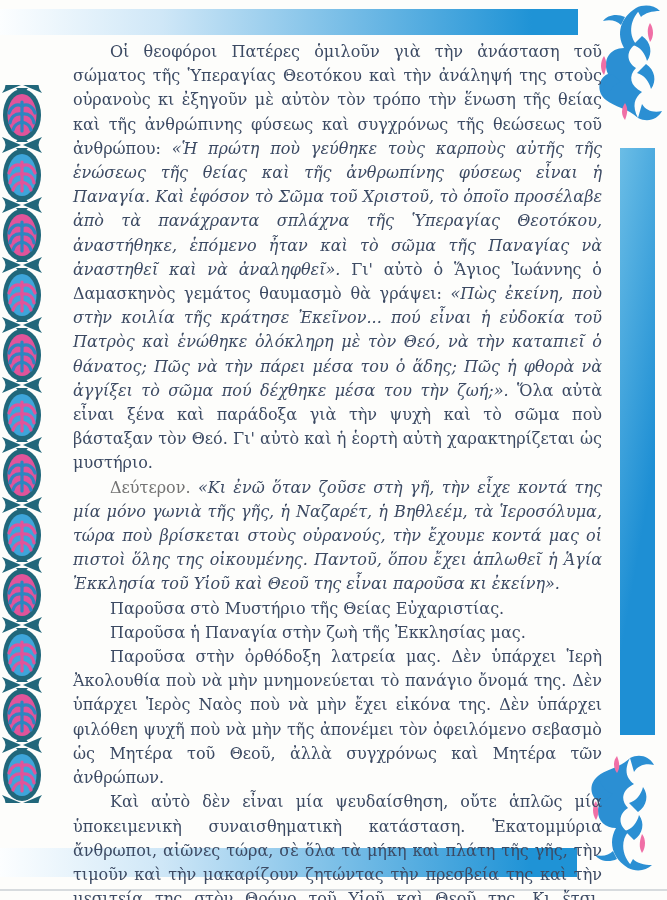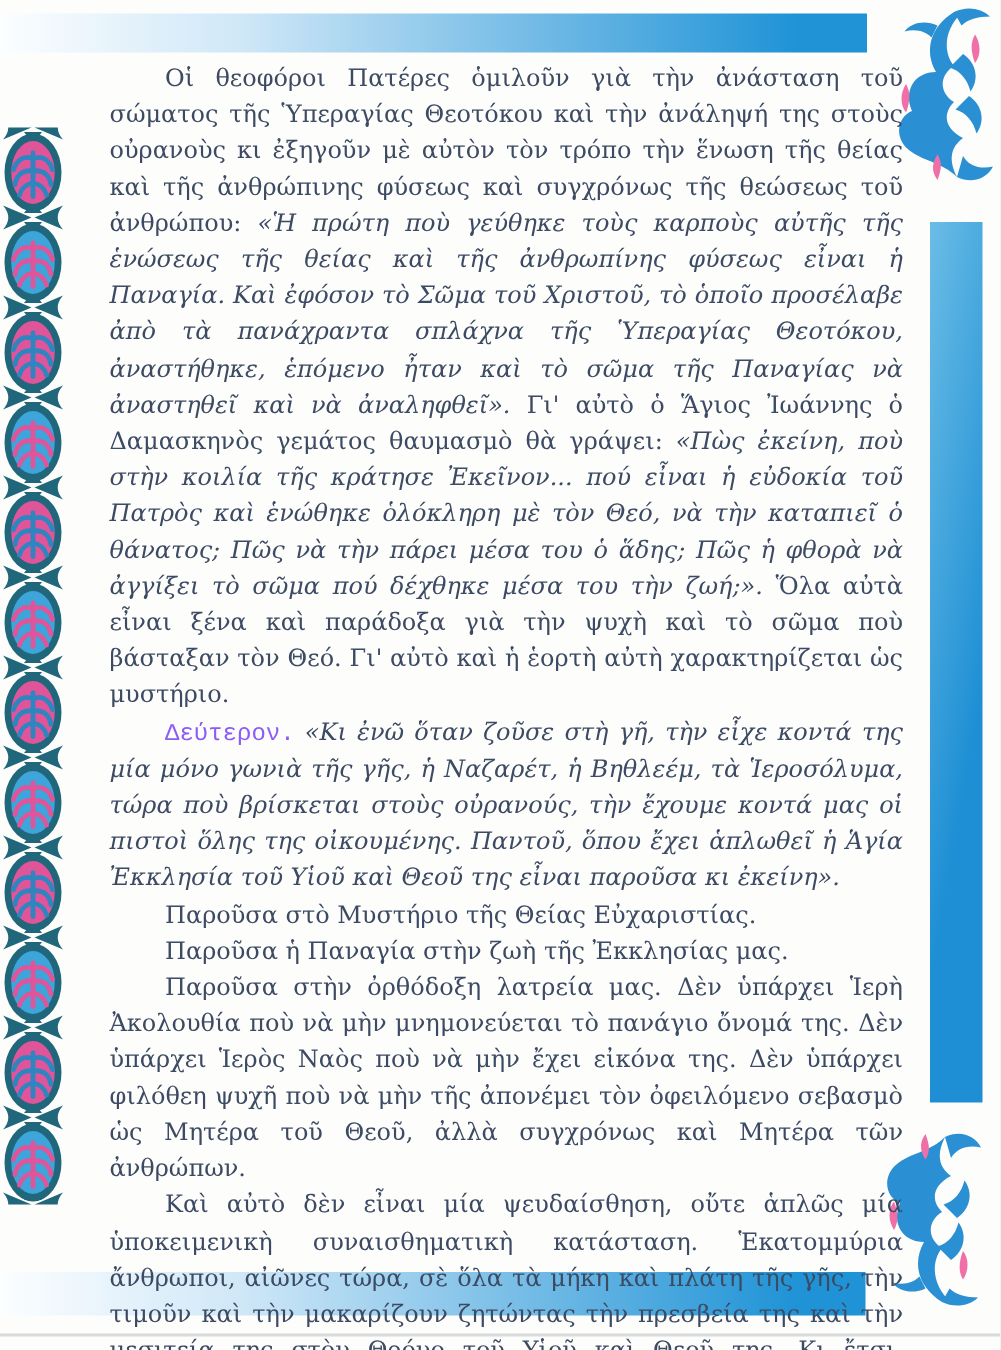--- a/index.html
+++ b/index.html
@@ -20,21 +20,21 @@
   .fl-top{position:absolute;left:592px;top:4px;}
   .fl-bottom{position:absolute;left:584px;top:752px;}
   .svg-defs{position:absolute;width:0;height:0;overflow:hidden;}
   .text-block{
     position:absolute;left:73px;top:40px;width:529px;
     color:#3c4a63;font-size:16px;line-height:24.2px;
     text-align:justify;
   }
   .text-block p{margin:0;text-indent:37px;}
   .it{font-style:italic;}
-  .kw{color:#8b5cf6;font-family:Liberation Mono, monospace;}
+  .kw{color:#737373;}
 </style>
 </head>
 <body>
 
 <svg class="svg-defs" aria-hidden="true">
   <defs>
     <g id="palm" fill="none" stroke-linecap="round" stroke-width="3.2">
       <path d="M0,16 L0,-13"></path>
       <path d="M0,-9 C-6,-12 -11,-8 -13,-2"></path>
       <path d="M0,-9 C6,-12 11,-8 13,-2"></path>

